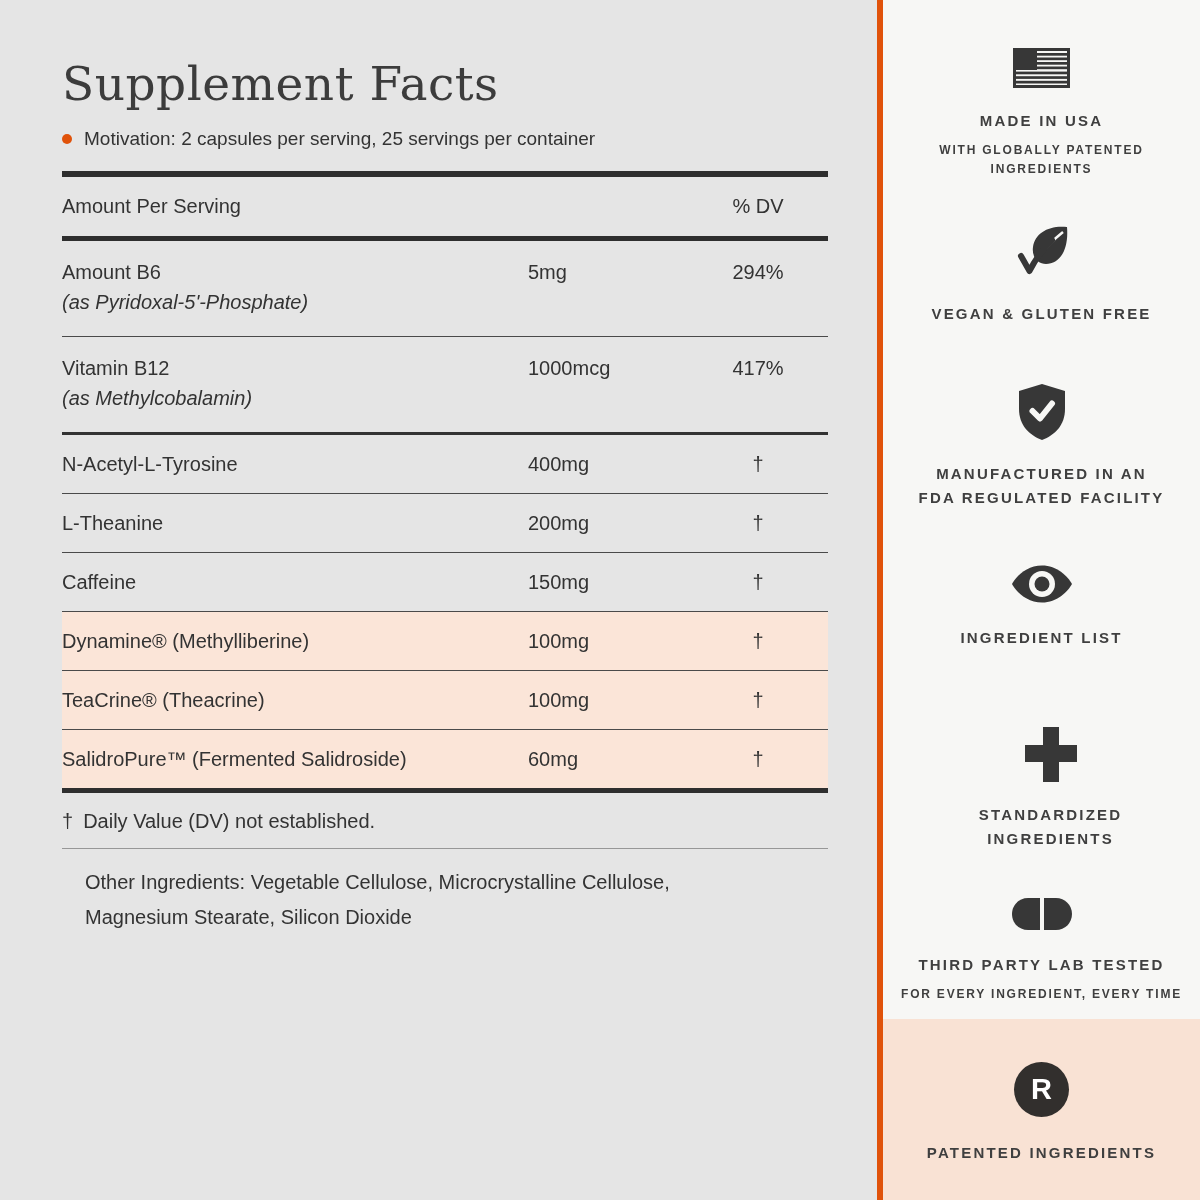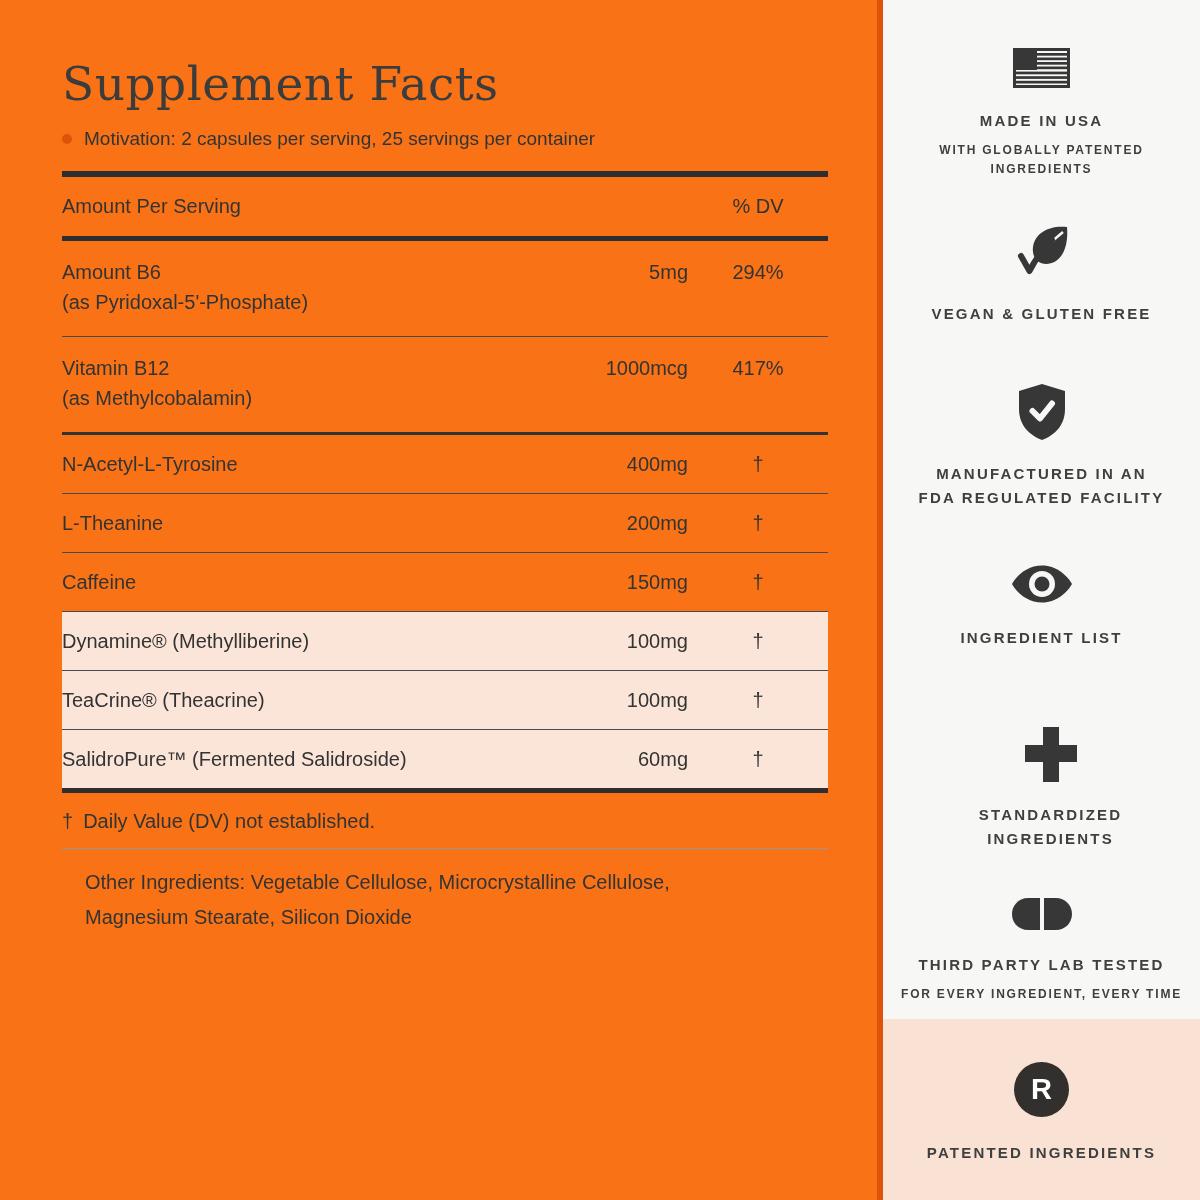--- a/index.html
+++ b/index.html
@@ -6,42 +6,42 @@
   html,body { width:1200px; height:1200px; }
   body {
     position:relative;
     background:#ffffff;
     font-family:"Liberation Sans", sans-serif;
     color:var(--ink);
     overflow:hidden;
   }
 
   
-  .main { position:absolute; top:0; left:0; width:877px; height:1200px; background:#f97316; }
+  .main { position:absolute; top:0; left:0; width:877px; height:1200px; background:#e5e5e5; }
   .content { padding:56px 0 0 62px; width:828px; }
 
   .page-title {
     font-family:"DejaVu Serif", serif;
     font-size:47px;
     font-weight:500;
     color:#3c3c3c;
     letter-spacing:0.5px;
   }
 
   .subtitle { display:flex; align-items:center; margin-top:17px; font-size:19px; color:#333; }
   .subtitle .dot { width:10px; height:10px; border-radius:50%; background:var(--accent); margin-right:12px; flex:0 0 auto; }
 
   
   .facts { width:766px; margin-top:21px; border-top:6px solid var(--bar); border-bottom:5px solid var(--bar); }
   .grid-row { display:grid; grid-template-columns:1fr 160px 140px; align-items:start; }
   .facts-header { padding:18px 0; border-bottom:5px solid var(--bar); font-size:20px; color:#333; }
   .row { padding:15px 0; font-size:20px; line-height:28px; color:#333; }
   .row.two-line { padding:17px 0; }
-  .row .detail { display:block; line-height:33px; }
-  .cell-amount { text-align:right; }
+  .row .detail { display:block; line-height:33px;font-style:italic; }
+  .cell-amount { text-align:left; }
   .cell-dv { text-align:center; }
   .d-thin { border-top:1.5px solid #4a4a4a; }
   .d-heavy { border-top:3px solid #333; }
   .row.highlight { background:var(--row-highlight); }
 
   .footnote { display:flex; gap:10px; width:766px; padding:17px 0 15px; font-size:20px; color:#333; border-bottom:1px solid #979797; }
   .other { width:766px; padding-top:16px; font-size:20px; line-height:35px; color:#333; max-width:660px;margin-left:23px; }
 
   
   .divider-vert { position:absolute; top:0; left:877px; width:6px; height:1200px; background:var(--accent); }

